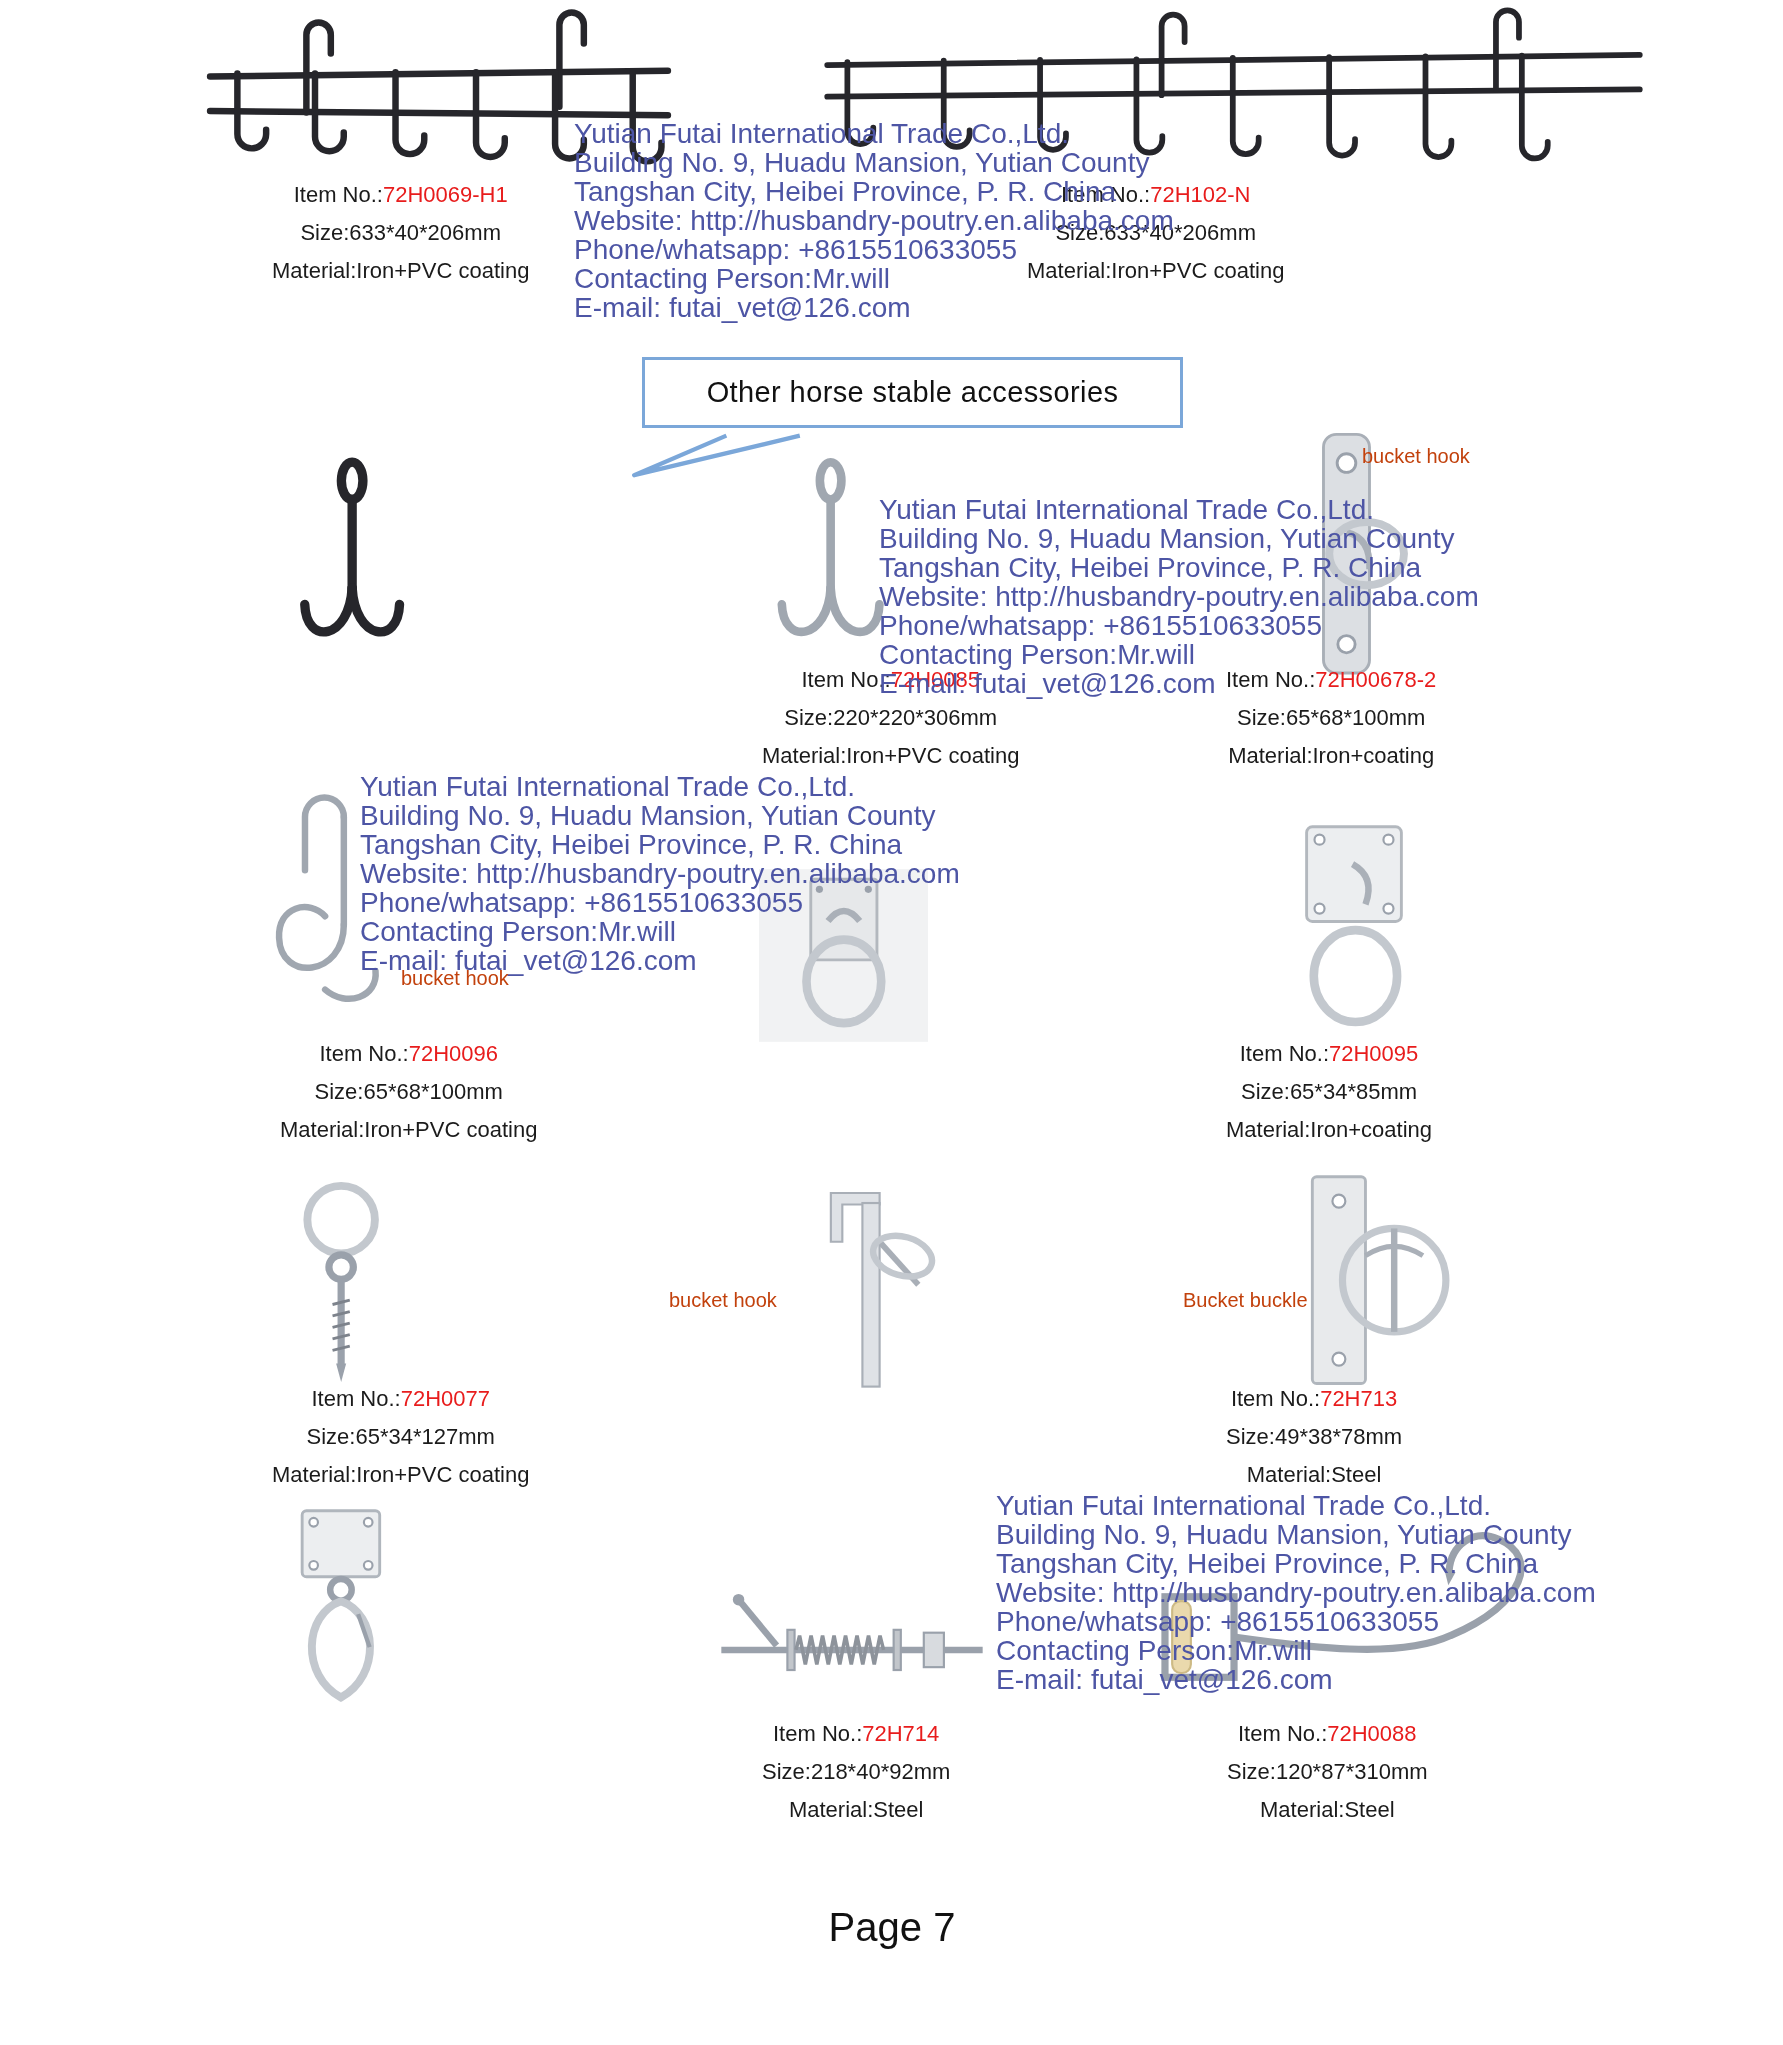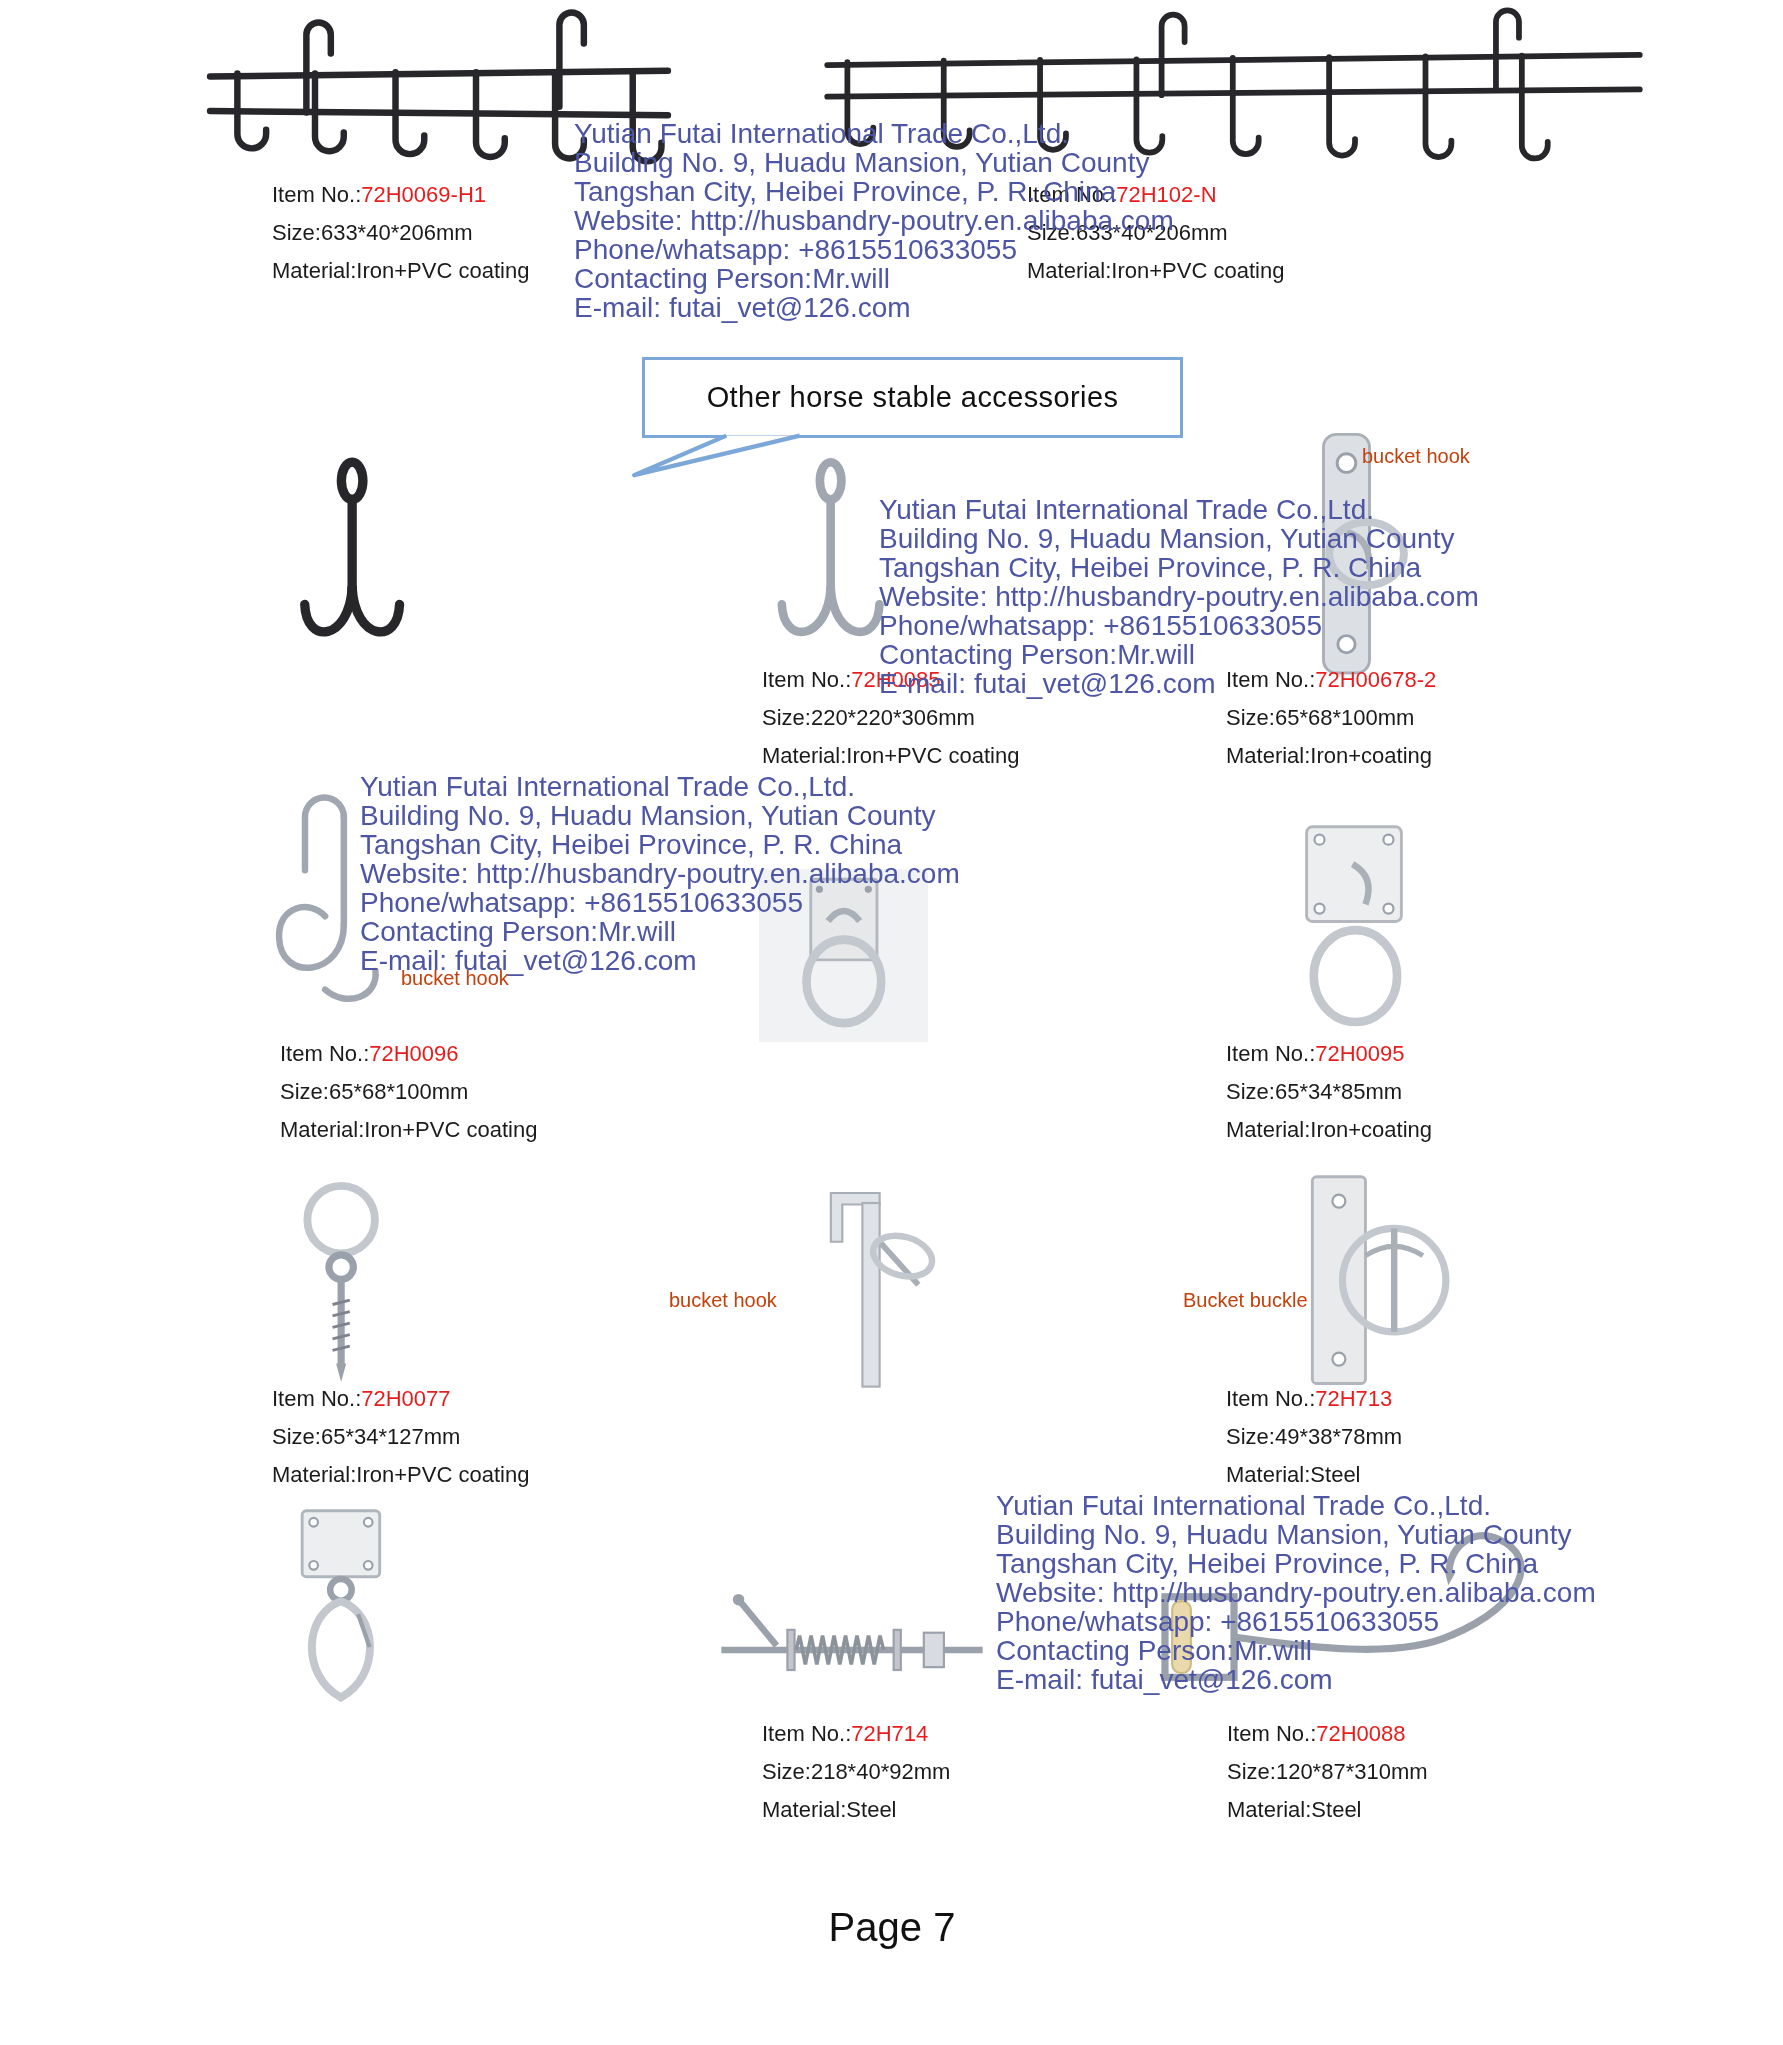--- a/index.html
+++ b/index.html
@@ -4,28 +4,28 @@
 <style>
   html,body{margin:0;padding:0;background:#ffffff;}
   #page{
     position:relative;width:1784px;height:2046px;background:#ffffff;overflow:hidden;
     font-family:"Liberation Sans","DejaVu Sans",sans-serif;color:#1b1b1b;
   }
   
   .company{position:absolute;z-index:3;white-space:nowrap;}
   .cline{font-size:28px;line-height:29px;color:#4d55a5;}
   
-  .info{position:absolute;z-index:2;white-space:nowrap;}
+  .info{position:absolute;z-index:2;white-space:nowrap;text-align:center;}
   .iline{font-size:22px;line-height:22px;margin-bottom:16px;color:#1b1b1b;}
   .red{color:#e81c1c;}
   
   .bluelabel{position:absolute;z-index:4;font-size:20px;line-height:26px;color:#c2410c;white-space:nowrap;}
   
   .callout{
-    position:absolute;z-index:5;left:642px;top:357px;width:541px;height:81px;
+    position:absolute;z-index:5;left:642px;top:357px;width:541px;height:71px;
     box-sizing:border-box;border:3.6px solid #7ba7d9;background:#ffffff;
     display:flex;align-items:center;justify-content:center;
   }
   .callout .t{font-size:29px;color:#111111;letter-spacing:0.4px;}
   .tail{position:absolute;z-index:6;}
   
   .footer{position:absolute;z-index:2;left:50%;transform:translateX(-50%);top:1905px;font-size:40px;color:#111111;}
   
   svg.prod{position:absolute;z-index:1;overflow:visible;}
   .wire{stroke:#26262b;fill:none;stroke-linecap:round;stroke-linejoin:round;}

